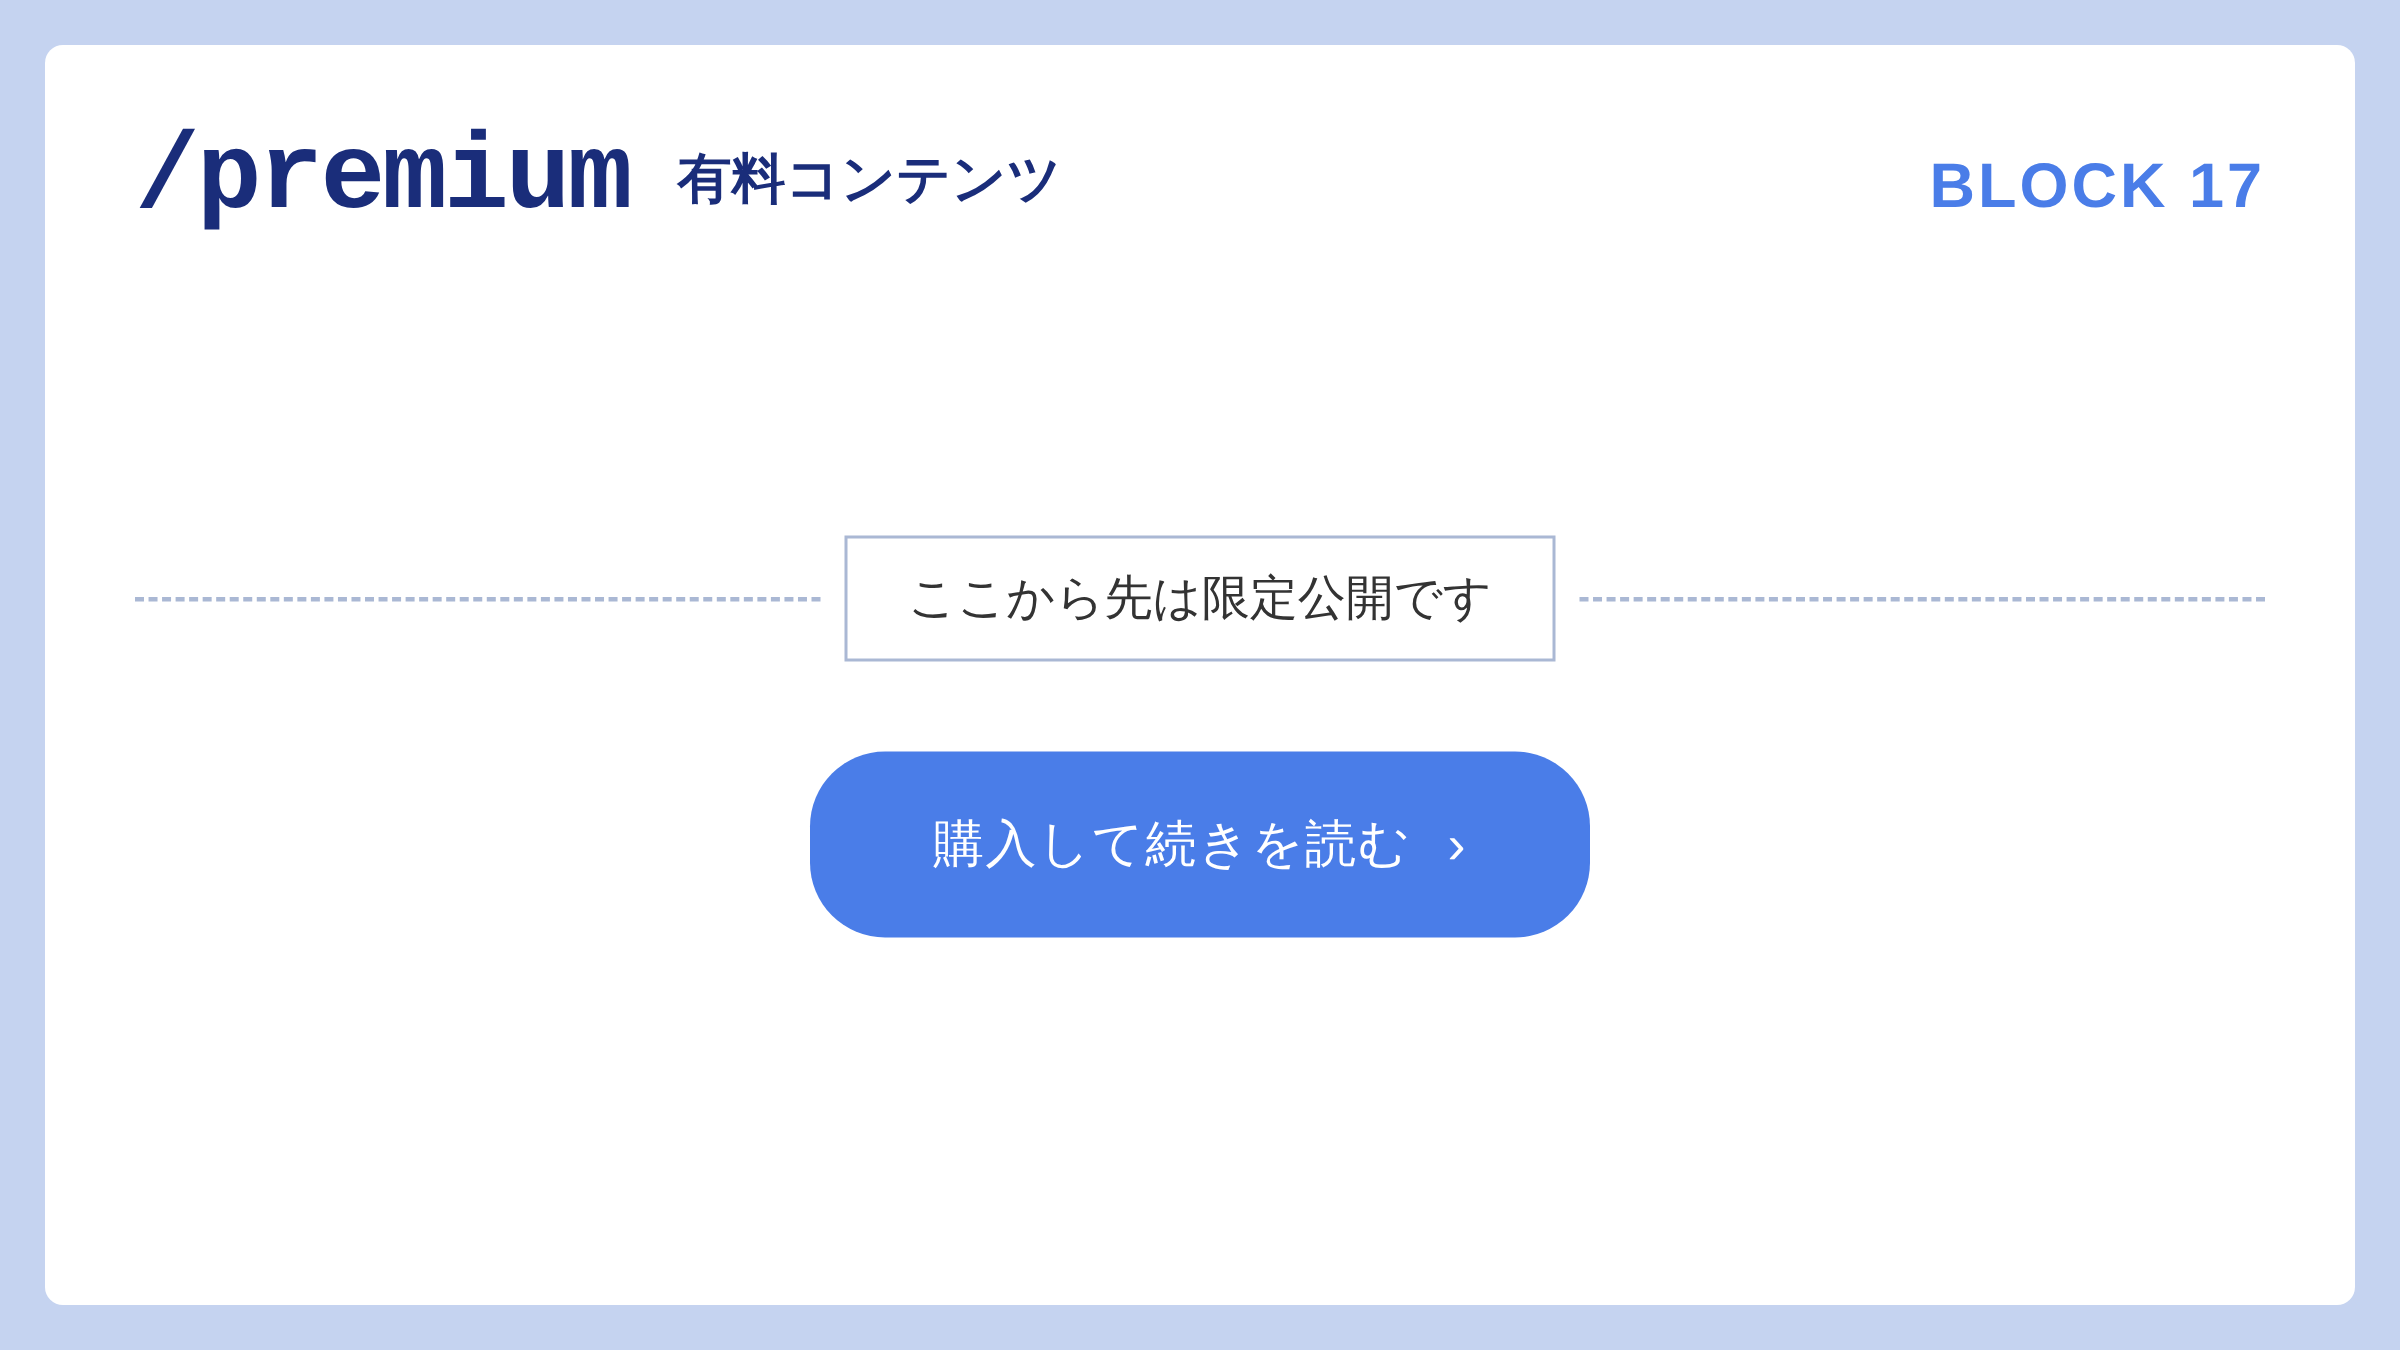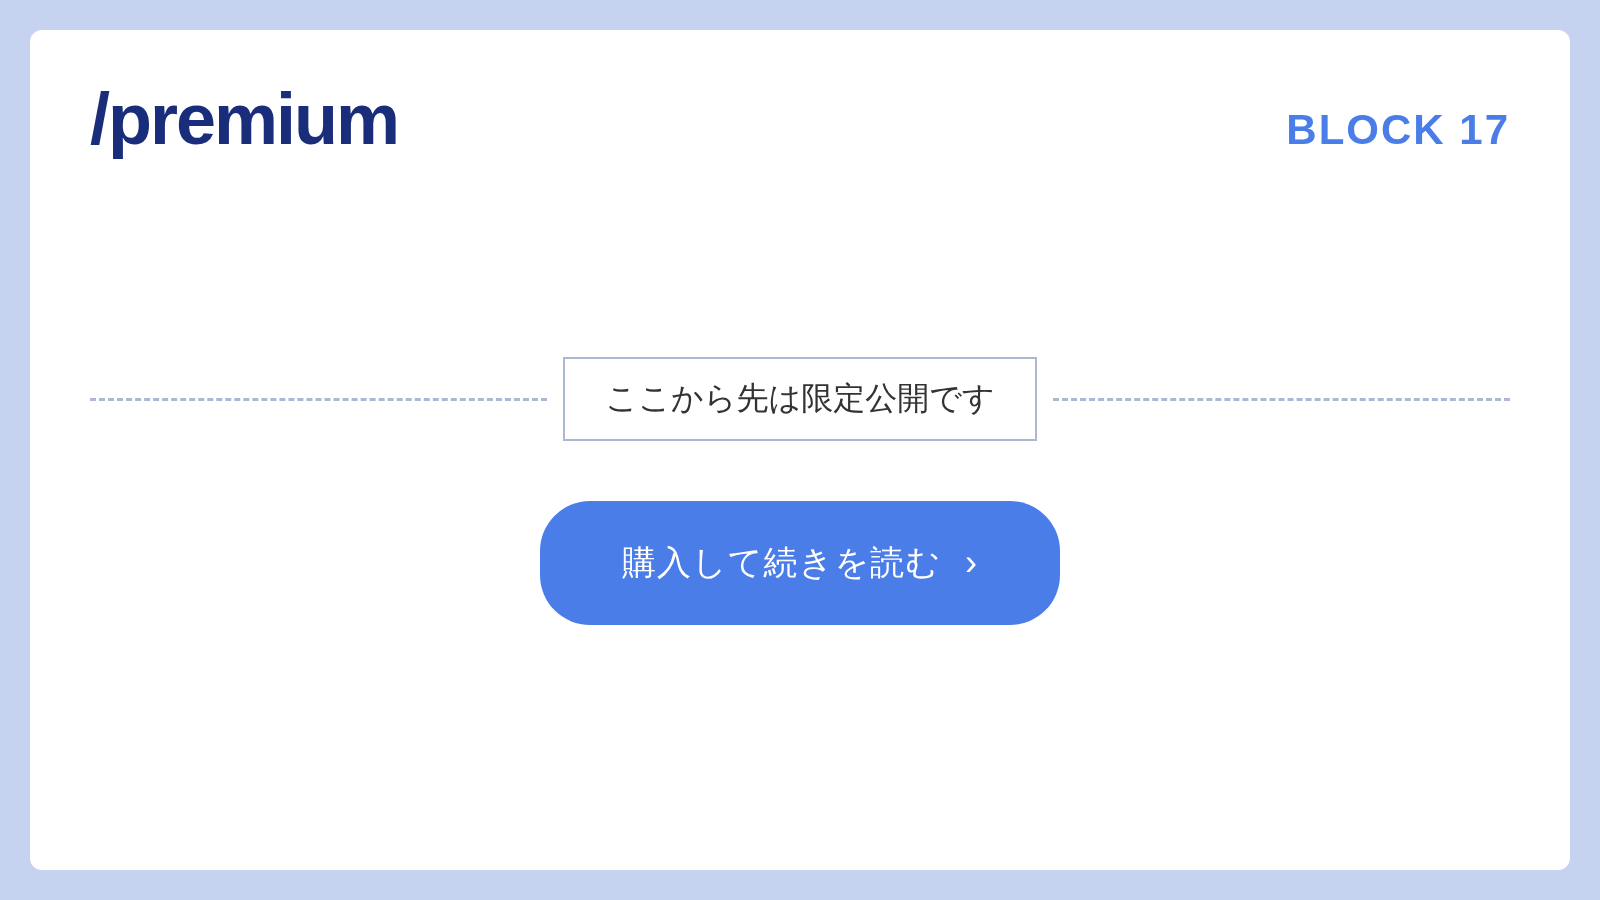--- a/index.html
+++ b/index.html
@@ -33,20 +33,21 @@
       display: flex;
       align-items: baseline;
       justify-content: space-between;
       width: 100%;
     }
 
     .header-left {
       display: flex;
       align-items: center;
       gap: 32px;
+      font-family: Liberation Mono, monospace;
     }
 
     .logo-text {
       font-size: 72px;
       font-weight: 700;
       color: #1a2d7a;
       letter-spacing: -2px;
     }
 
     .subtitle-text {
@@ -117,20 +118,21 @@
       font-weight: 300;
     }
   </style>
 </head>
 <body>
 
 <div class="outer-card">
   <div class="header">
     <div class="header-left">
       <span class="logo-text">/premium</span>
+      <span class="subtitle-text">有料コンテンツ</span>
     </div>
     <span class="block-label">BLOCK 17</span>
   </div>
 
   <div class="main-content">
     <div class="divider-row">
       <hr class="dashed-line">
       <div class="restricted-badge">ここから先は限定公開です</div>
       <hr class="dashed-line">
     </div>

